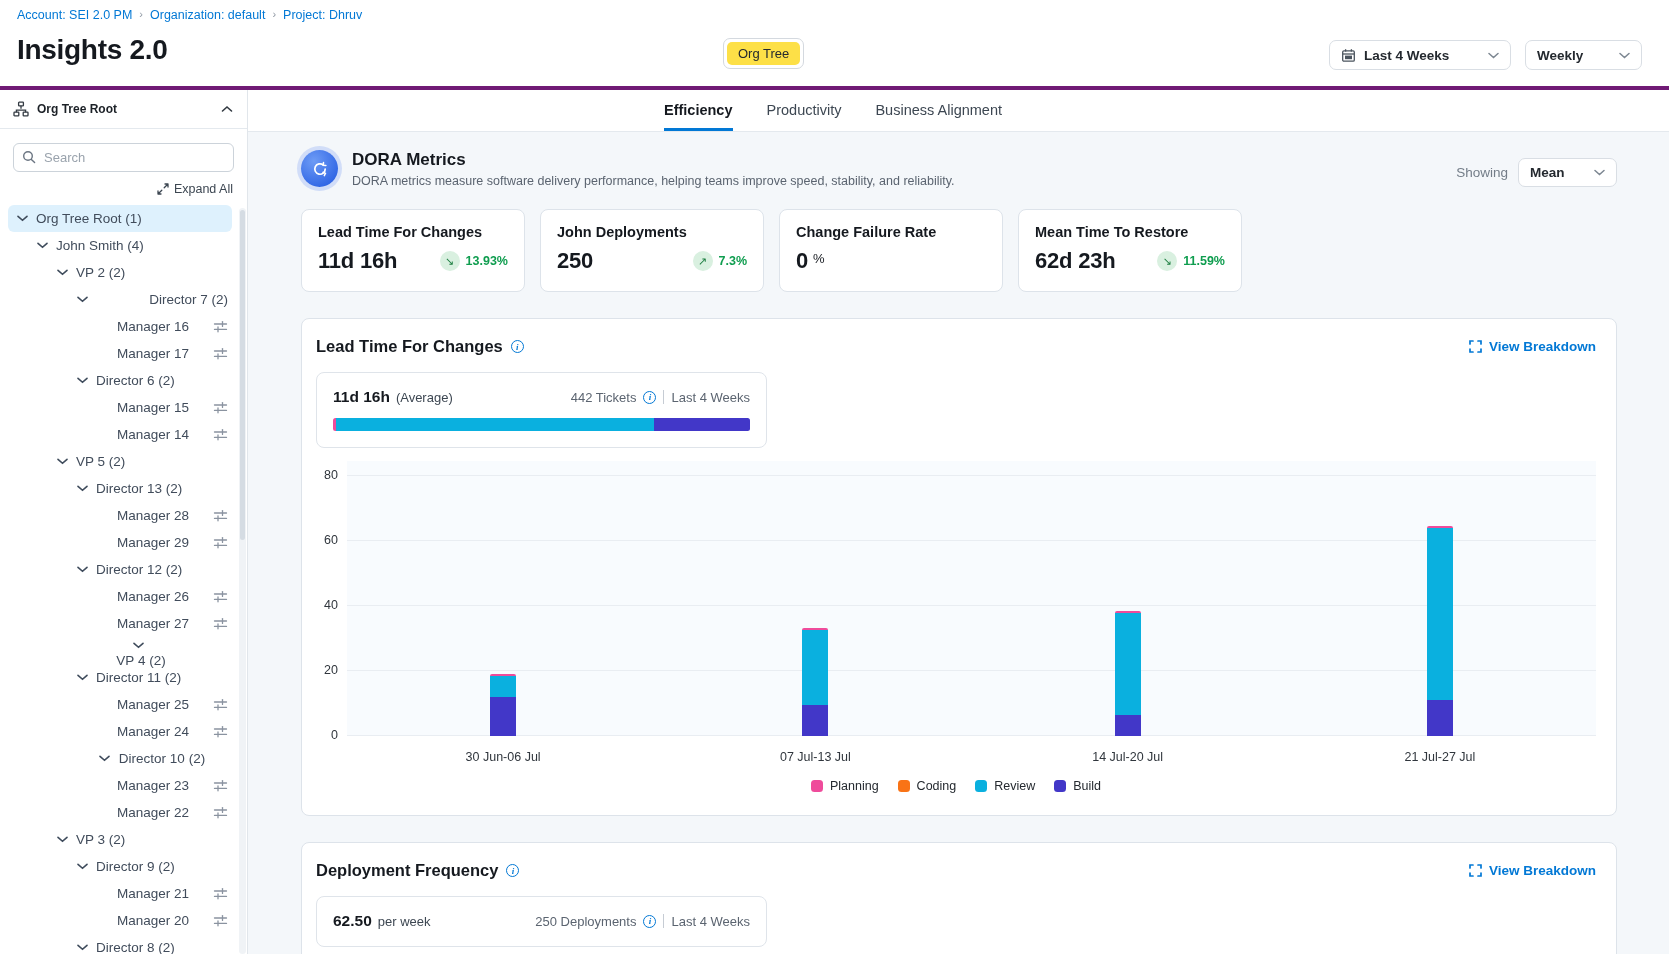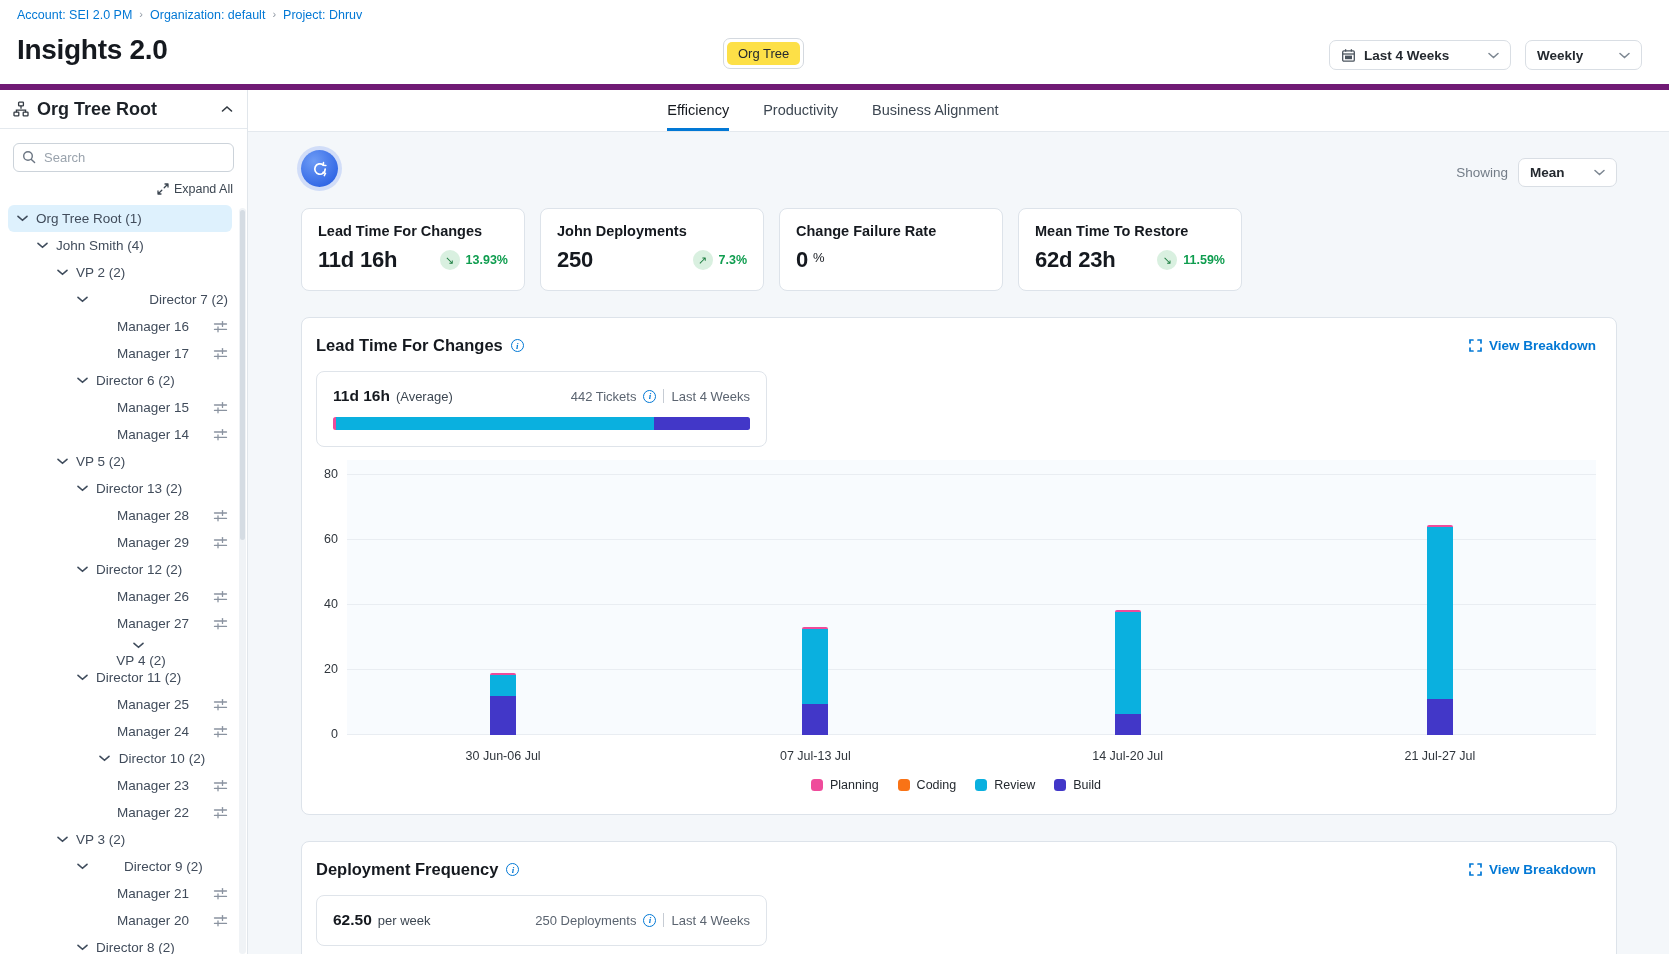--- a/index.html
+++ b/index.html
@@ -1,20 +1,20 @@
 <!DOCTYPE html>
 <html><head>
 <meta charset="utf-8">
 <style>
   * { margin:0; padding:0; box-sizing:border-box; }
   html,body { width:1669px; height:954px; overflow:hidden; background:#fff;
     font-family:"Liberation Sans", sans-serif; color:#1c2127; }
 
   
-  .topbar { position:relative; height:90px; background:#fff; border-bottom:6px solid #701a75; }
+  .topbar { position:relative; height:90px; background:#fff; border-bottom:4px solid #701a75; }
   .breadcrumb { position:absolute; left:17px; top:8px; display:flex; align-items:center; gap:7px; font-size:12.5px; }
   .breadcrumb a { color:#0278d5; text-decoration:none; cursor:pointer; }
   .crumb-sep { color:#8f98a3; font-size:11px; transform:translateY(-1px); }
   .page-title { position:absolute; left:17px; top:34px; font-size:28px; font-weight:700; letter-spacing:-0.3px; color:#15191f; }
   .org-toggle-wrap { position:absolute; left:723px; top:38px; height:31px; background:#fff;
     border:1px solid #d4d9df; border-radius:7px; padding:3px; display:flex; }
   .org-toggle-btn { background:#fde047; border:none; border-radius:5px; padding:0 11px; font-size:13px;
     color:#24292f; font-family:inherit; cursor:pointer; }
   .topbar-controls { position:absolute; right:27px; top:40px; display:flex; gap:14px; }
   .select { height:30px; background:#fff; border:1px solid #d9dee4; border-radius:7px;
@@ -26,21 +26,21 @@
   .chev svg, .chev { color:#7c8691; }
 
   
   .main-row { display:flex; height:864px; }
   .sidebar { position:relative; width:248px; flex:none; background:#fff; border-right:1px solid #e1e6eb; }
   .main { flex:1; display:flex; flex-direction:column; min-width:0; }
 
   
   .sb-header { height:39px; display:flex; align-items:center; gap:8px; padding:0 14px 0 13px;
     border-bottom:1px solid #e4e9ee; }
-  .sb-title { font-size:18px; font-weight:700; color:#1c2127;text-align:right; }
+  .sb-title { font-size:12px; font-weight:700; color:#1c2127;text-align:right; }
   .sb-collapse { margin-left:auto; cursor:pointer; display:flex; }
   .sb-search { margin:14px 13px 0 13px; position:relative; }
   .sb-search input { width:100%; height:29px; border:1px solid #ccd3da; border-radius:6px;
     padding:0 10px 0 30px; font-size:13px; color:#333; font-family:inherit; outline:none; }
   .sb-search input::placeholder { color:#9aa3ad; }
   .sb-search .mag { position:absolute; left:9px; top:7px; }
   .expand-all { margin:10px 14px 0 0; display:flex; justify-content:flex-end; align-items:center; gap:5px;
     font-size:12.5px; color:#3c4651; cursor:pointer; }
   .tree { margin-top:9px; }
   .tree-row { height:27px; display:flex; align-items:center; font-size:13.5px; color:#414c5b; cursor:pointer;
@@ -50,21 +50,21 @@
   .tree-label { white-space:nowrap; }
   .tree-filter { margin-left:auto; display:flex; cursor:pointer; }
   .sb-scroll-track { position:absolute; right:1px; top:118px; bottom:0; width:7px; background:#f0f3f6; border-radius:4px; }
   .sb-scroll-thumb { position:absolute; top:2px; left:1px; width:5px; height:330px; background:#d5dce3; border-radius:3px; }
 
   
   .tabs-bar { height:42px; background:#fff; border-bottom:1px solid #e4e9ee; display:flex;
     justify-content:center; padding-right:251px; gap:34px; }
   .tab { display:flex; align-items:flex-end; padding-bottom:0; font-size:14.5px; color:#3d4752; cursor:pointer; }
   .tab span { padding-bottom:10px; border-bottom:3px solid transparent; }
-  .tab.active span { font-weight:400; color:#15191f; border-bottom-color:#0278d5; }
+  .tab.active span { font-weight:700; color:#15191f; border-bottom-color:#0278d5; }
 
   
   .content { flex:1; background:#f4f7fa; overflow:hidden; padding:18px 52px 0 53px; }
 
   .dora-head { display:flex; align-items:flex-start; }
   .dora-badge { width:37px; height:37px; border-radius:50%; flex:none; margin-right:14px; margin-top:0;
     background:radial-gradient(circle at 35% 30%, #6d9bf5, #1e56e0);
     box-shadow:0 0 0 4px rgba(120,155,245,0.28); display:flex; align-items:center; justify-content:center; }
   .dora-title { font-size:17px; font-weight:700; color:#15191f; }
   .dora-desc { font-size:12.5px; color:#5b6470; margin-top:4px; }
@@ -423,21 +423,21 @@
           </span>
         </div>
         <div class="tree-row" style="padding-left: 46px;">
           <span class="tree-chev icon">
             <svg width="11" height="7" viewBox="0 0 11 7">
               <polyline points="1,1.3 5.5,5.3 10,1.3" fill="none" stroke="#3f4c5c" stroke-width="1.6" stroke-linecap="round"></polyline>
             </svg>
           </span>
           <span class="tree-label">VP 3 (2)</span>
         </div>
-        <div class="tree-row" style="padding-left: 66px; gap: 28px;">
+        <div class="tree-row" style="padding-left: 66px;">
           <span class="tree-chev icon">
             <svg width="11" height="7" viewBox="0 0 11 7">
               <polyline points="1,1.3 5.5,5.3 10,1.3" fill="none" stroke="#3f4c5c" stroke-width="1.6" stroke-linecap="round"></polyline>
             </svg>
           </span>
           <span class="tree-label">Director 9 (2)</span>
         </div>
         <div class="tree-row" style="padding-left: 109px;">
           <span class="tree-label">Manager 21</span>
           <span class="tree-filter icon">
@@ -489,20 +489,24 @@
 
     <div class="content">
 
       <div class="dora-head">
         <div class="dora-badge">
           <svg width="20" height="20" viewBox="0 0 20 20" fill="none" stroke="#fff" stroke-width="1.7" stroke-linecap="round">
               <path d="M15.2 10 a5.2 5.2 0 1 1 -1.9-4"></path>
               <path d="M13.5 3.6 l-0.2 2.6 2.6 0.2" stroke-width="1.5"></path>
               <path d="M12.6 13.9 l2.4 1.1 -1.1 2.2" stroke-width="1.5" transform="translate(0.4,-0.6)"></path>
             </svg>
+        </div>
+        <div>
+          <div class="dora-title">DORA Metrics</div>
+          <div class="dora-desc">DORA metrics measure software delivery performance, helping teams improve speed, stability, and reliability.</div>
         </div>
         <div class="showing-wrap">
           <span class="showing-label">Showing</span>
           <div class="select sel-showing">
             <span>Mean</span>
             <span class="chev icon">
               <svg width="11" height="7" viewBox="0 0 11 7">
                   <polyline points="1,1.5 5.5,5.5 10,1.5" fill="none" stroke="#7c8691" stroke-width="1.5" stroke-linecap="round"></polyline>
                 </svg>
             </span>

